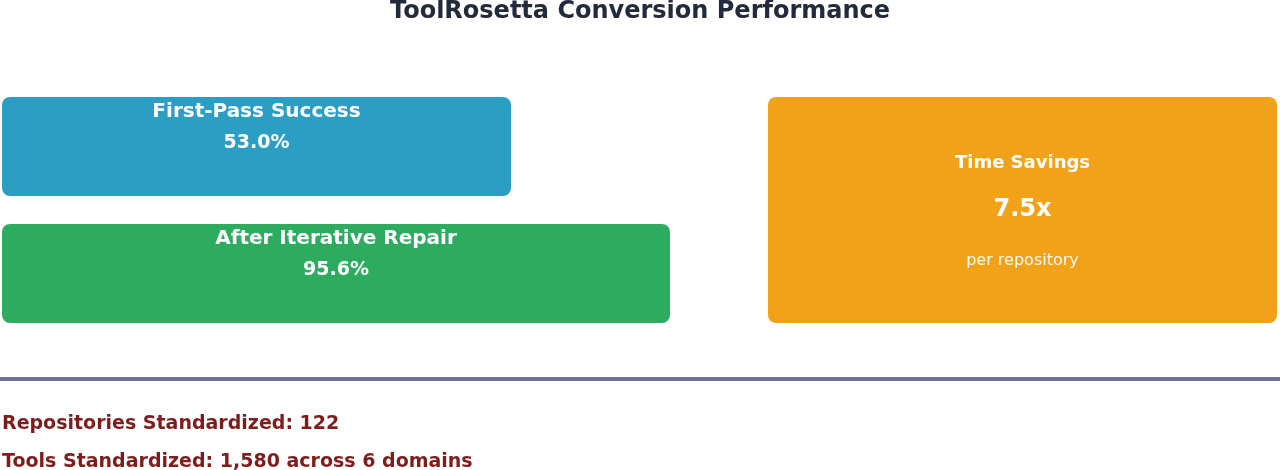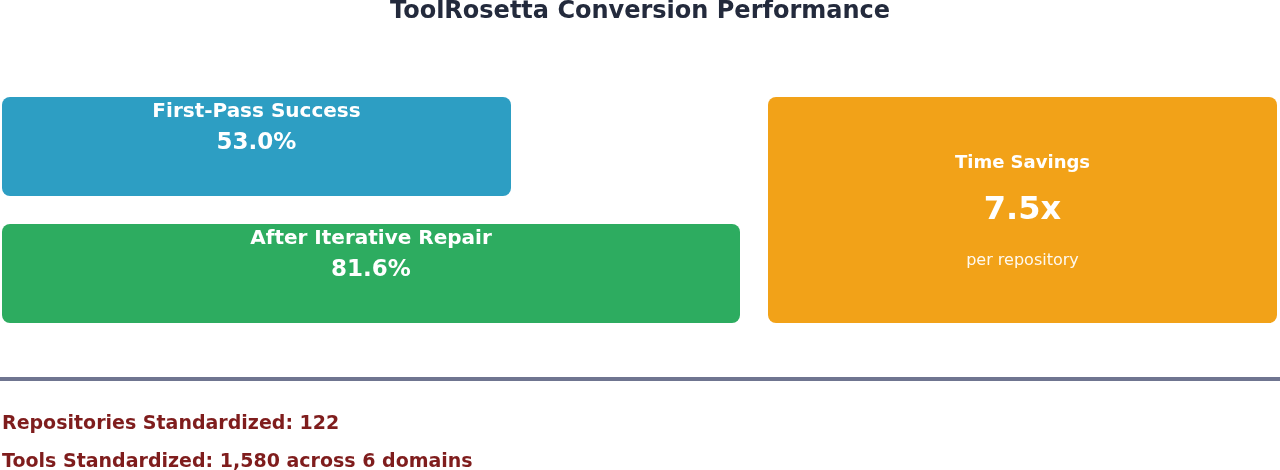--- a/index.html
+++ b/index.html
@@ -39,21 +39,21 @@
     text-align: center;
   }
   .bar-first { top: 97px; }
   .bar-second { top: 224px; }
   .bar-label {
     font-size: 20px;
     line-height: 26px;
     font-weight: bold;
   }
   .bar-value {
-    font-size: 23px;
+    font-size: 19px;
     line-height: 36px;
     font-weight: bold;
   }
   .stat-card {
     position: absolute;
     left: 768px;
     top: 97px;
     width: 509px;
     height: 226px;
     border-radius: 8px;
@@ -64,21 +64,21 @@
     color: #ffffff;
     text-align: left;
   }
   .stat-card-title {
     font-size: 18px;
     line-height: 24px;
     font-weight: bold;
     margin-bottom: 14px;
   }
   .stat-card-value {
-    font-size: 32px;
+    font-size: 24px;
     line-height: 40px;
     font-weight: bold;
     margin-bottom: 22px;
   }
   .stat-card-detail {
     font-size: 16px;
     line-height: 20px;
     font-weight: normal;
     color: rgba(255,255,255,0.93);
     margin-bottom: 24px;
@@ -112,23 +112,23 @@
 
 <div class="figure">
 
   <div class="chart-title">ToolRosetta Conversion Performance</div>
 
   <div class="bar bar-first" style="width: 509px; background: rgb(45, 158, 195);">
     <div class="bar-label">First-Pass Success</div>
     <div class="bar-value">53.0%</div>
   </div>
 
-  <div class="bar bar-second" style="width: 738px; background: rgb(45, 172, 96);">
+  <div class="bar bar-second" style="width: 668px; background: rgb(45, 172, 96);">
     <div class="bar-label">After Iterative Repair</div>
-    <div class="bar-value">81.6%</div>
+    <div class="bar-value">95.6%</div>
   </div>
 
   <div class="stat-card" style="background: rgb(242, 162, 24);">
     <div class="stat-card-title">Time Savings</div>
     <div class="stat-card-value">7.5x</div>
     <div class="stat-card-subdetail">per repository</div>
   </div>
 
   <div class="divider" style="background: rgb(111, 117, 144);"></div>
 

